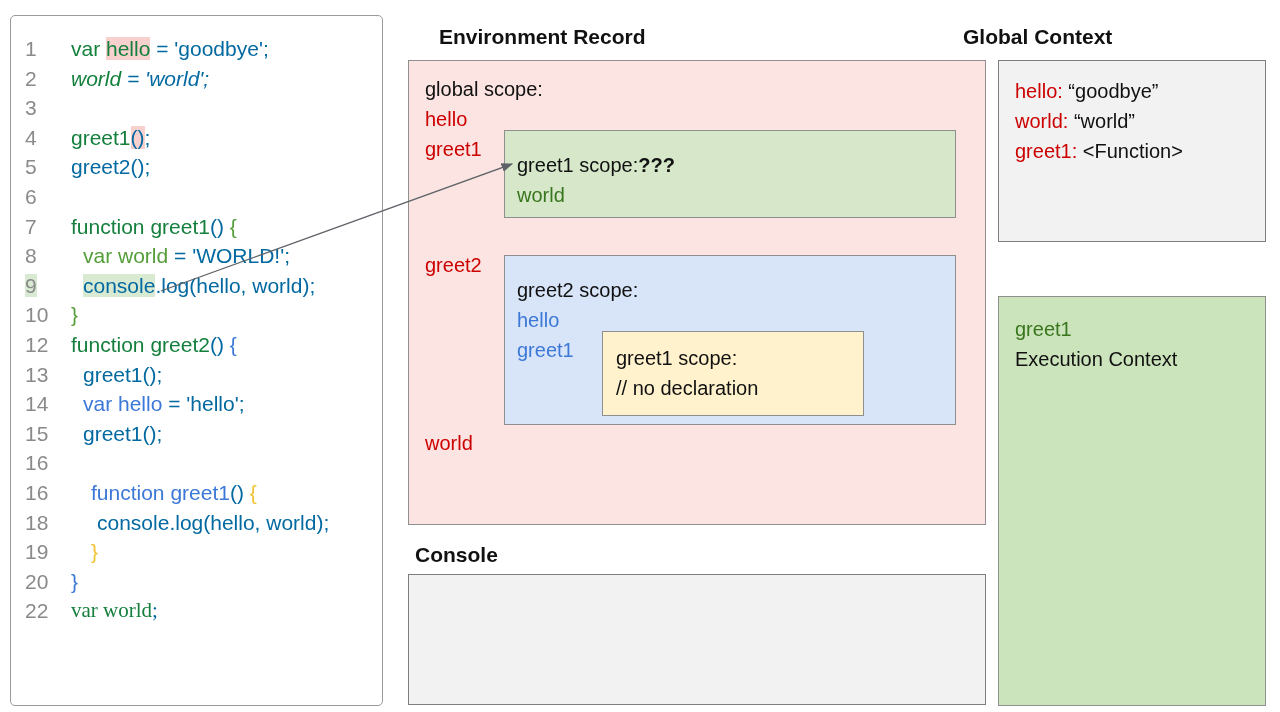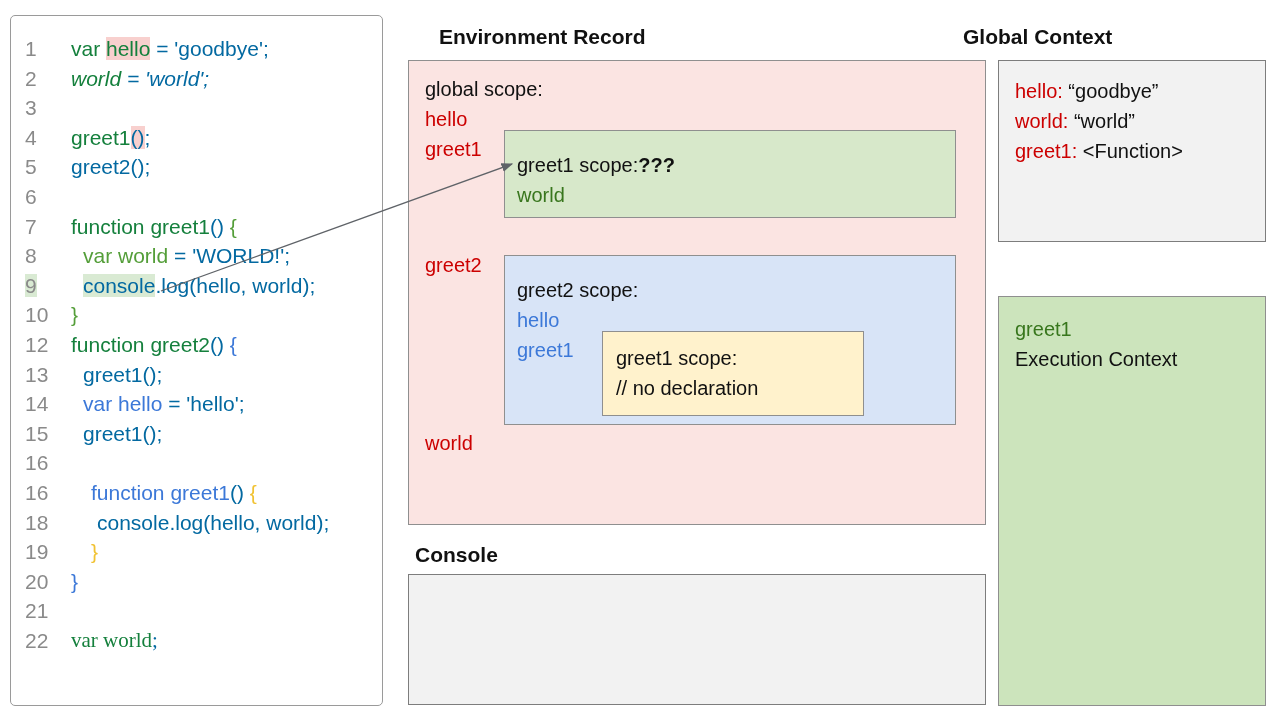--- a/index.html
+++ b/index.html
@@ -81,21 +81,20 @@
         <div class="cline"><span class="lnum"><span>10</span></span><span class="ctext" style="padding-left: 0px;"><span class="c-grn">}</span></span></div>
         <div class="cline"><span class="lnum"><span>12</span></span><span class="ctext" style="padding-left: 0px;"><span class="c-red">function greet2</span><span class="c-blk">() </span><span class="c-blu">{</span></span></div>
         <div class="cline"><span class="lnum"><span>13</span></span><span class="ctext" style="padding-left: 12px;"><span class="c-blk">greet1();</span></span></div>
         <div class="cline"><span class="lnum"><span>14</span></span><span class="ctext" style="padding-left: 12px; text-align: right;"><span class="c-blu">var hello</span><span class="c-blk"> = 'hello';</span></span></div>
         <div class="cline"><span class="lnum"><span>15</span></span><span class="ctext" style="padding-left: 12px;"><span class="c-blk">greet1();</span></span></div>
         <div class="cline"><span class="lnum"><span>16</span></span><span class="ctext" style="padding-left: 0px;"></span></div>
         <div class="cline"><span class="lnum"><span>16</span></span><span class="ctext" style="padding-left: 20px;"><span class="c-blu">function greet1</span><span class="c-blk">() </span><span class="c-yel">{</span></span></div>
         <div class="cline"><span class="lnum"><span>18</span></span><span class="ctext" style="padding-left: 26px;"><span class="c-blk">console.log(hello, world);</span></span></div>
         <div class="cline"><span class="lnum"><span>19</span></span><span class="ctext" style="padding-left: 20px;"><span class="c-yel">}</span></span></div>
         <div class="cline"><span class="lnum"><span>20</span></span><span class="ctext" style="padding-left: 0px;"><span class="c-blu">}</span></span></div>
-        <div class="cline"><span class="lnum"><span>21</span></span><span class="ctext" style="padding-left: 0px;"></span></div>
         <div class="cline"><span class="lnum"><span>22</span></span><span class="ctext" style="padding-left: 0px; font-family: Liberation Serif, serif;"><span class="c-red">var world</span><span class="c-blk">;</span></span></div>
       </div>
   </div>
 
   <div class="sec-title" style="left:439px;top:25px;">Environment Record</div>
 
   <div class="pink-box">
     <div class="pb-top">
       <div>global scope:</div>
       <div>

